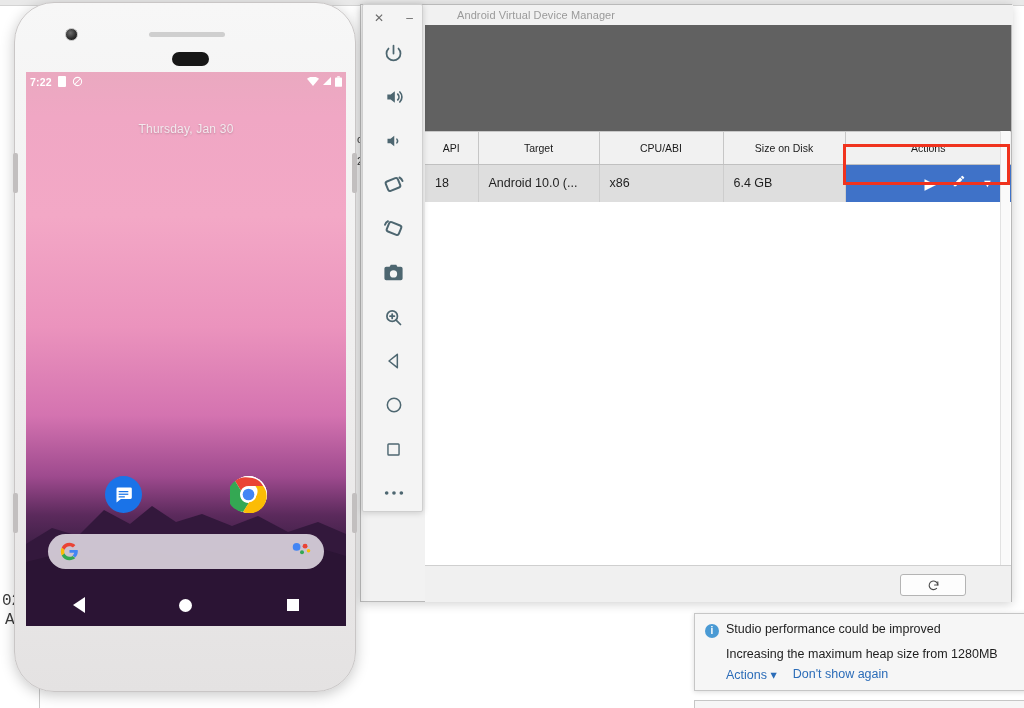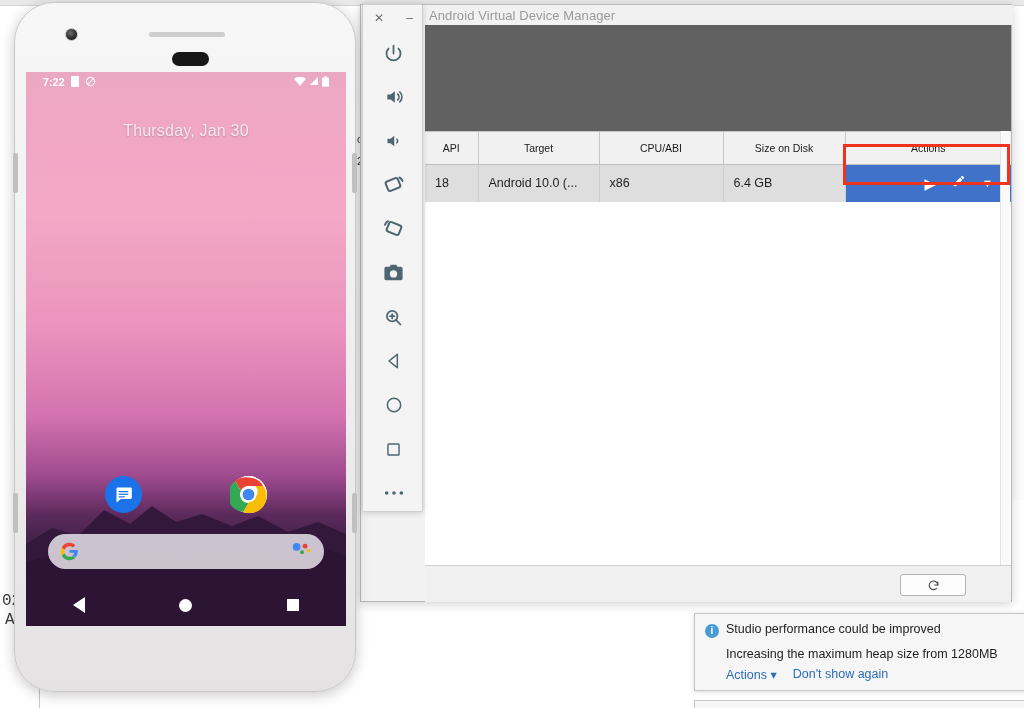--- a/index.html
+++ b/index.html
@@ -35,21 +35,21 @@
     background: #f2f2f2;
     border: 1px solid #b9b9b9;
     box-shadow: 0 2px 10px rgba(0,0,0,.18);
   }
   .avd-titlebar {
     position: absolute; left: 0; top: 0; width: 652px; height: 20px;
     background: #f1f1f1;
     display: flex; align-items: center;
   }
   .avd-title {
-    margin-left: 68px; font-size: 13px; color: #9a9a9a; letter-spacing: .1px;
+    margin-left: 96px; font-size: 11px; color: #9a9a9a; letter-spacing: .1px;
   }
   .avd-dark-panel {
     position: absolute; left: 64px; top: 20px; width: 586px; height: 106px;
     background: #616161;
   }
   .avd-table-area {
     position: absolute; left: 64px; top: 126px; width: 586px; height: 434px;
     background: #ffffff; border-top: 1px solid #c8c8c8;
   }
 
@@ -175,29 +175,29 @@
       #3c1f45 86%,
       #2d1836 100%);
   }
   
   .mountain {
     position: absolute; left: 0; bottom: 0; width: 320px; height: 160px;
   }
   .statusbar {
     position: absolute; left: 0; top: 0; width: 320px; height: 20px;
     display: flex; align-items: center; color: #fff;
-    font-size: 10px; padding: 0 17px; justify-content: space-between;
+    font-size: 10px; padding: 0 4px; justify-content: space-between;
   }
   .sb-left { display: flex; align-items: center; gap: 6px; }
   .sb-right { margin-left: auto; display: flex; align-items: center; gap: 3px; }
   .sb-time { font-size: 10.5px; font-weight: bold; letter-spacing: .2px; }
 
   .lock-date {
     position: absolute; left: 0; top: 50px; width: 320px; text-align: center;
-    color: #f3e9ee; font-size: 16px; letter-spacing: .2px;
+    color: #f3e9ee; font-size: 12px; letter-spacing: .2px;
     text-shadow: 0 1px 2px rgba(0,0,0,.22);
   }
 
   .dock-icons {
     position: absolute; left: 0; top: 404px; width: 320px;
     display: flex; justify-content: center; gap: 88px;
   }
   .app-icon { width: 37px; height: 37px; border-radius: 50%; position: relative; }
   .app-messages { background: #1a73e8; display:flex; align-items:center; justify-content:center; }
   .app-chrome { background: #fff; }

